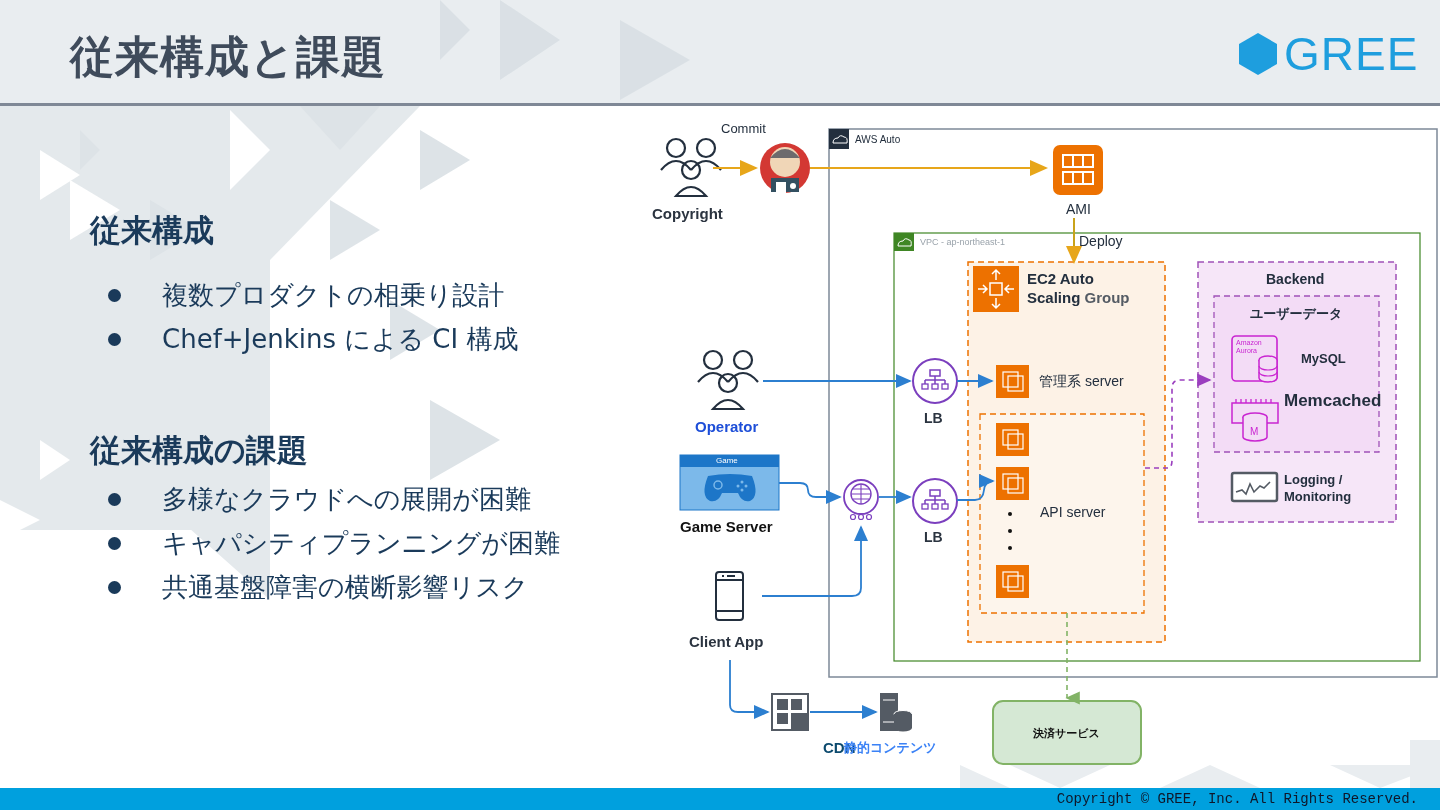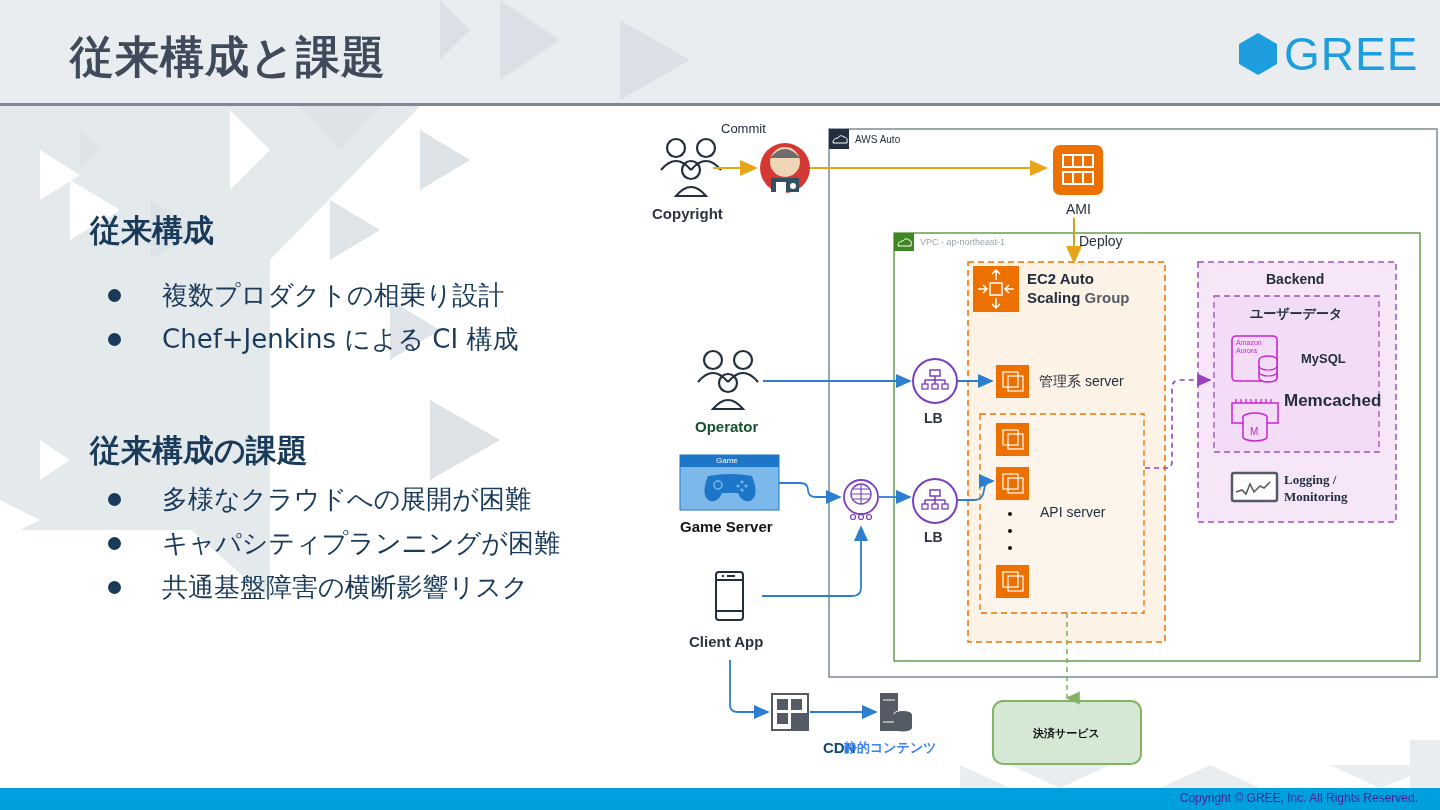--- a/index.html
+++ b/index.html
@@ -35,22 +35,22 @@
     font-size: 26px; color: #1a3a5a; padding-left: 56px;
     font-family: "DejaVu Sans", sans-serif;
   }
   .bullets li .dot {
     position: absolute; left: 2px; top: 16px; width: 13px; height: 13px; border-radius: 50%; background: #1a3a5a;
   }
   .footer {
     position: absolute; left: 0; top: 788px; width: 1440px; height: 22px; background: #00a0de;
   }
   .copyright {
-    position: absolute; right: 22px; top: 3px; color: #4c1d95; font-size: 12px;
-    font-family: Liberation Sans, sans-serif;
+    position: absolute; right: 22px; top: 3px; color: #0f172a; font-size: 14px;
+    font-family: Liberation Mono, monospace;
   }
   
   .diagram { position: absolute; left: 0; top: 0; width: 1440px; height: 810px; pointer-events: none; }
   .diagram * { pointer-events: auto; }
   .lbl { position: absolute; font-family: "Liberation Sans", sans-serif; color: #232f3e; white-space: nowrap; }
   .lbl.b { font-weight: bold; }
 </style>
 </head>
 <body>
 
@@ -317,36 +317,36 @@
   <div class="lbl" style="left:1079px;top:233px;font-size:14px;">Deploy</div>
   <div class="lbl" style="left:920px;top:237px;font-size:9px;color:#9aa3ab;">VPC - ap-northeast-1</div>
   <div class="lbl b" style="left:1027px;top:269px;font-size:15px;line-height:19px;">
     <span>EC2 Auto</span><br>
     <span>Scaling</span> <span style="color:#545b64;">Group</span>
   </div>
   <div class="lbl" style="left:1039px;top:373px;font-size:14px;">管理系 server</div>
   <div class="lbl" style="left:1040px;top:504px;font-size:14px;">API server</div>
   <div class="lbl b" style="left:924px;top:410px;font-size:14px;color:#2b3440;">LB</div>
   <div class="lbl b" style="left:924px;top:529px;font-size:14px;color:#2b3440;">LB</div>
-  <div class="lbl b" style="left:695px;top:418px;font-size:15px;color:#14532d;">Operator</div>
+  <div class="lbl b" style="left:695px;top:418px;font-size:15px;color:#1d4ed8;">Operator</div>
   <div class="lbl" style="left:716px;top:456px;font-size:8px;color:#ffffff;">Game</div>
   <div class="lbl b" style="left:680px;top:518px;font-size:15px;color:#111;">Game Server</div>
   <div class="lbl b" style="left:689px;top:633px;font-size:15px;color:#2b3440;">Client App</div>
   <div class="lbl b" style="left:776px;top:739px;font-size:15px;color:#0c4a6e;margin-left:47px;">CDN</div>
   <div class="lbl b" style="left:844px;top:739px;font-size:13px;color:#3b82f6;">静的コンテンツ</div>
   <div class="lbl b" style="left:1033px;top:726px;font-size:11px;color:#111;">決済サービス</div>
 
   <div class="lbl b" style="left:1266px;top:271px;font-size:14px;">Backend</div>
   <div class="lbl b" style="left:1250px;top:305px;font-size:13px;">ユーザーデータ</div>
   <div class="lbl" style="left:1236px;top:339px;font-size:7px;line-height:8px;color:#c925d1;">
     <span>Amazon</span><br><span>Aurora</span>
   </div>
   <div class="lbl b" style="left:1284px;top:351px;font-size:13px;padding-left:17px;">MySQL</div>
   <div class="lbl" style="left:1250px;top:426px;font-size:10px;color:#c925d1;">M</div>
   <div class="lbl b" style="left:1284px;top:391px;font-size:17px;">Memcached</div>
-  <div class="lbl b" style="left:1284px;top:471px;font-size:13px;line-height:17px;font-family:Liberation Serif, serif;">
+  <div class="lbl b" style="left:1284px;top:471px;font-size:13px;line-height:17px;">
     <span>Logging /</span><br><span>Monitoring</span>
   </div>
 </div>
 
 <div class="footer">
   <div class="copyright">Copyright © GREE, Inc. All Rights Reserved.</div>
 </div>
 
 </body></html>

